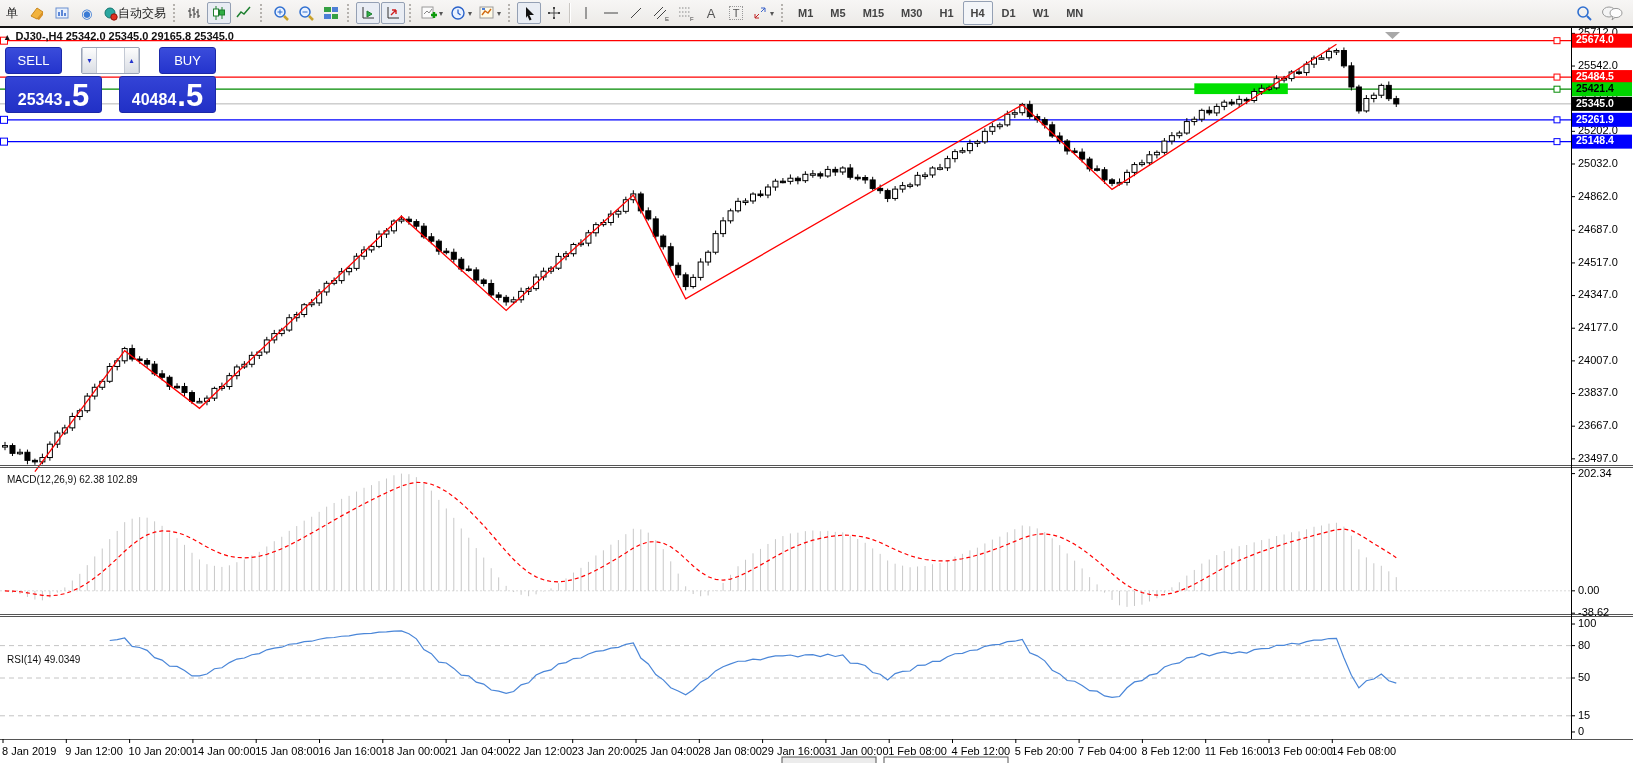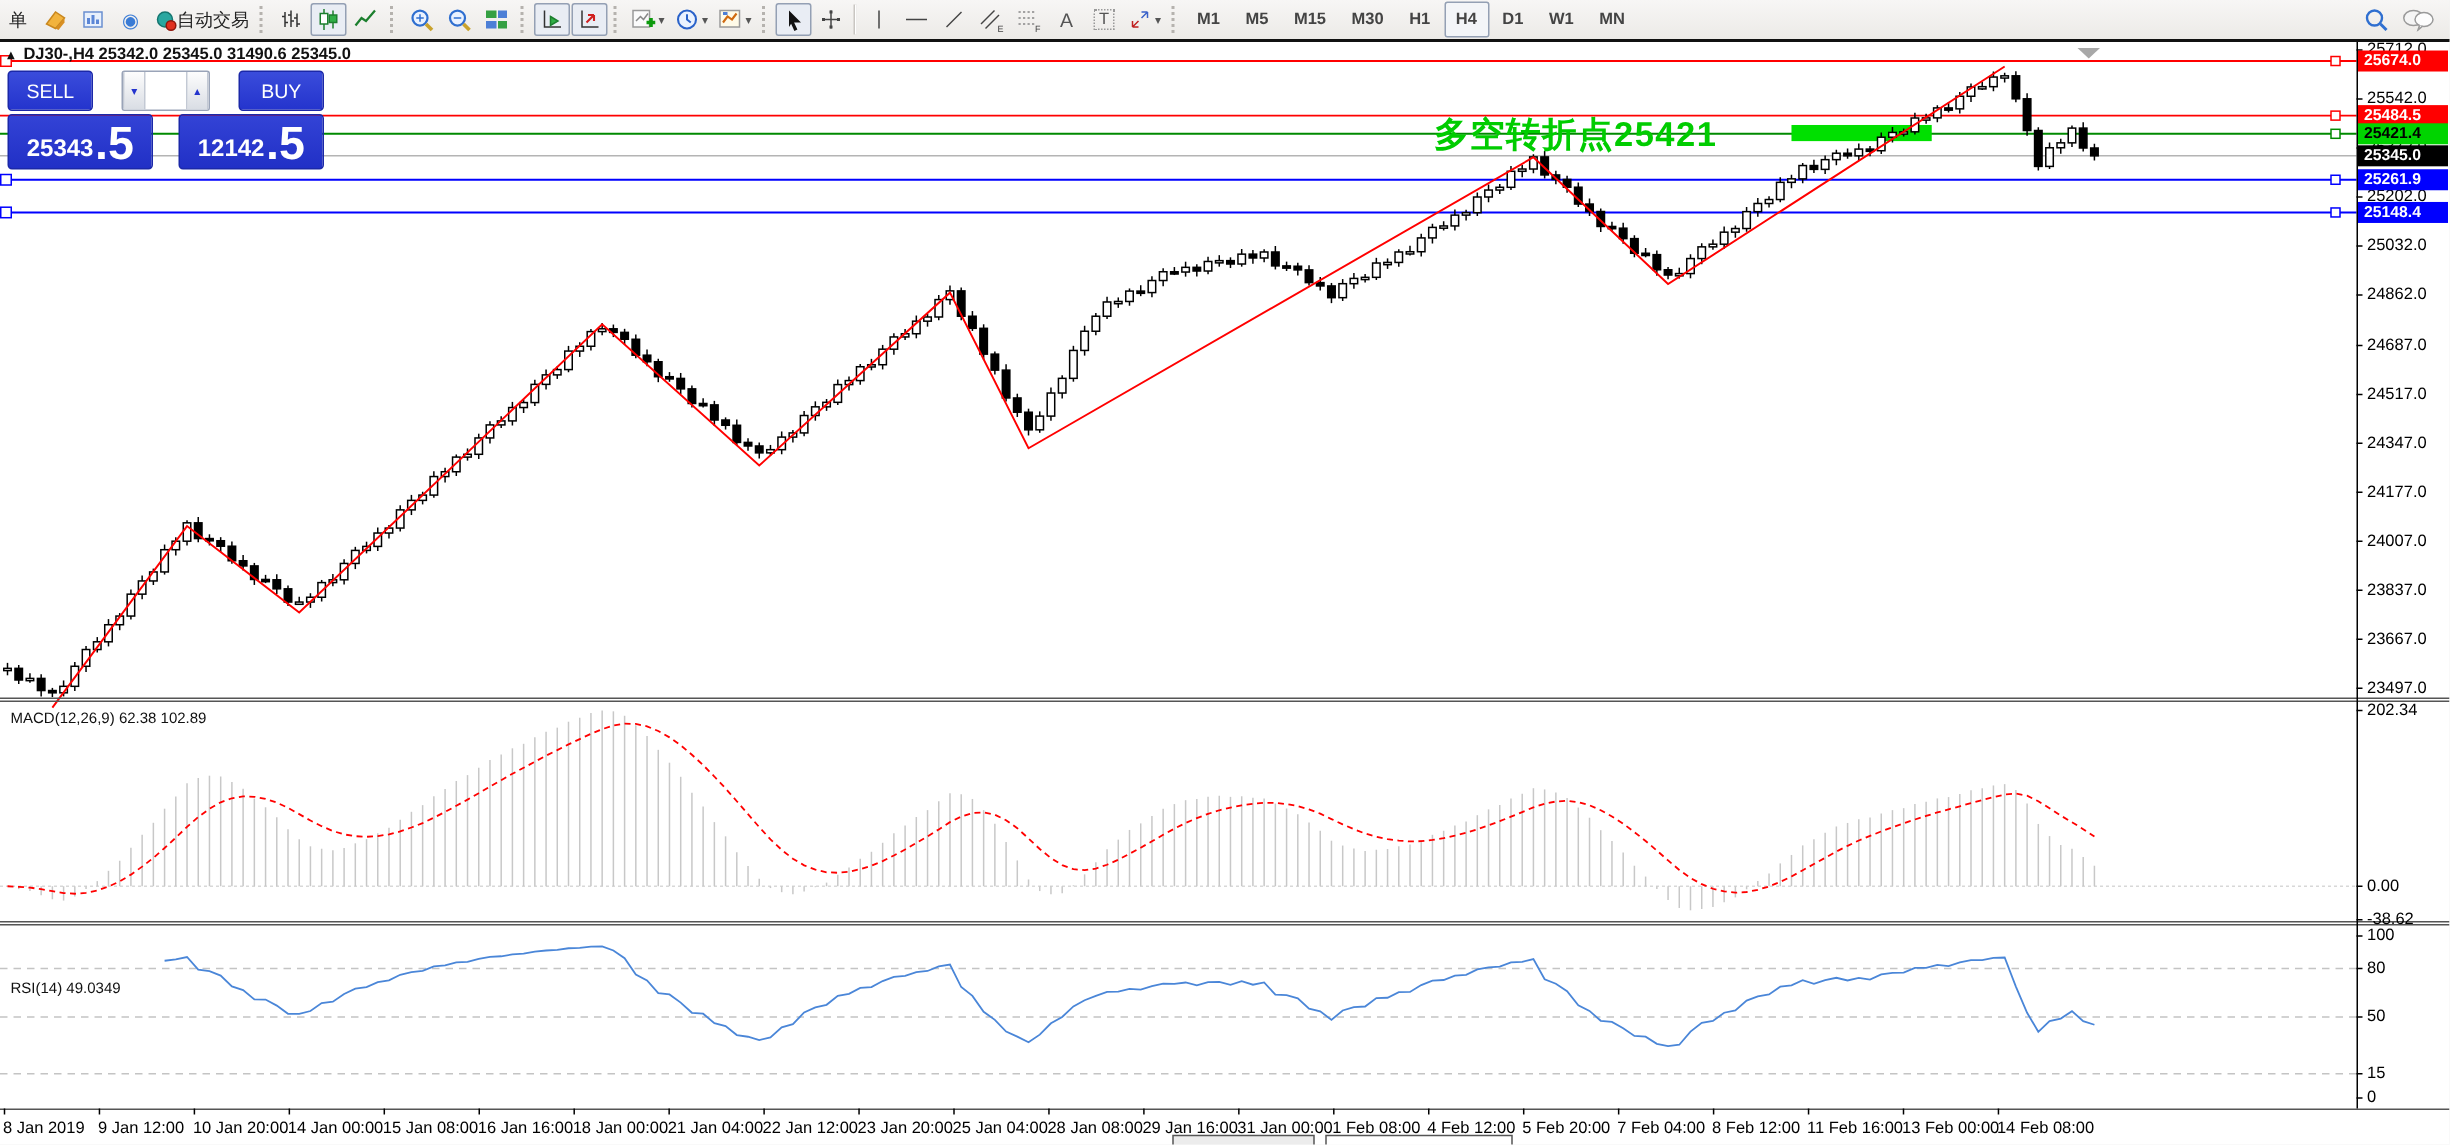--- a/index.html
+++ b/index.html
@@ -925,48 +925,47 @@
       <text x="1268" y="727" font-size="11" font-family="Liberation Sans, sans-serif" fill="#000">13 Feb 00:00</text>
       <line x1="1332.3" y1="711" x2="1332.3" y2="715" stroke="#000"></line>
       <text x="1331.3" y="727" font-size="11" font-family="Liberation Sans, sans-serif" fill="#000">14 Feb 08:00</text>
       <rect x="782" y="729" width="94" height="8" fill="#ececec" stroke="#555"></rect>
       <rect x="884" y="729" width="124" height="8" fill="#ffffff" stroke="#555"></rect>
     </svg>
 
   <div class="chart-title">
     <span class="mk">▴</span>
     <span>DJ30-,H4</span>
-    <span>25342.0 25345.0 31490.6 25345.0</span>
+    <span>25342.0 25345.0 29165.8 25345.0</span>
   </div>
 
   <div class="pane-label" style="top:446px">
     <span>MACD(12,26,9)</span>
     <span>62.38 102.89</span>
   </div>
   <div class="pane-label" style="top:626px">
     <span>RSI(14)</span>
     <span>49.0349</span>
   </div>
 
-  <div class="annotation" id="annotation" style="color: rgb(0, 204, 0);">多空转折点25421</div>
 
   <div class="trade-panel">
     <div class="tp-row1">
       <button class="tp-btn">SELL</button>
       <div class="tp-vol">
         <button class="tp-spin">▾</button>
         <div class="tp-volval">1.00</div>
         <button class="tp-spin">▴</button>
       </div>
       <button class="tp-btn">BUY</button>
     </div>
     <div class="tp-row2">
       <div class="tp-price">
         <span>25343</span>
         <b>.5</b>
       </div>
       <div class="tp-price">
-        <span>12142</span>
+        <span>40484</span>
         <b>.5</b>
       </div>
     </div>
   </div>
 </div>
 
 </body></html>

